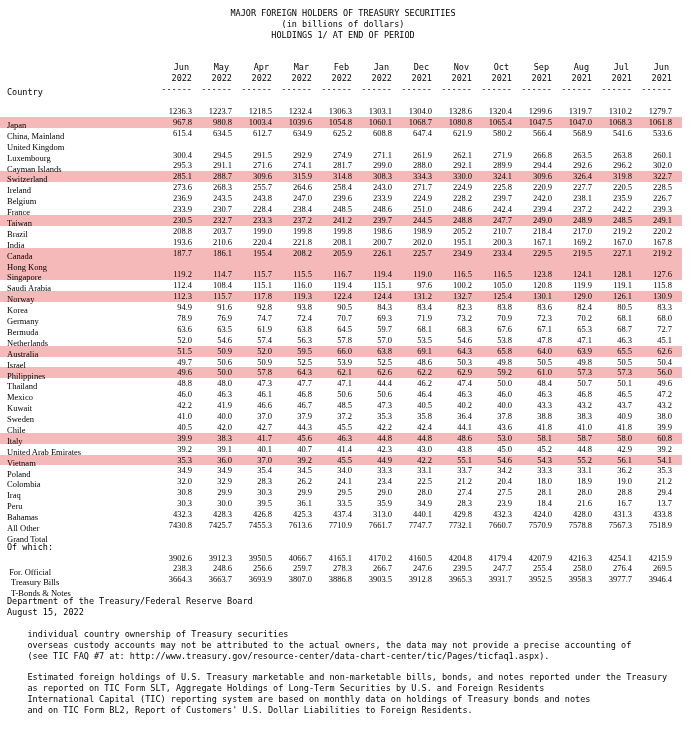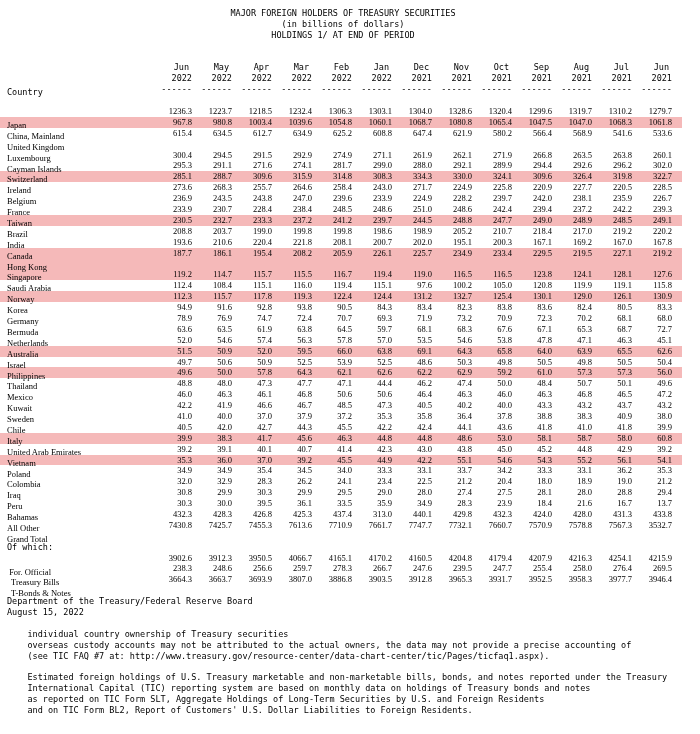--- a/index.html
+++ b/index.html
@@ -766,21 +766,21 @@
           <span class="val">7455.3</span>
           <span class="val">7613.6</span>
           <span class="val">7710.9</span>
           <span class="val">7661.7</span>
           <span class="val">7747.7</span>
           <span class="val">7732.1</span>
           <span class="val">7660.7</span>
           <span class="val">7570.9</span>
           <span class="val">7578.8</span>
           <span class="val">7567.3</span>
-          <span class="val">3532.7</span>
+          <span class="val">7518.9</span>
         </div>
       </div>
     </div>
 
   <div class="line blank"></div>
 
   <div class="line ftext">Of which:</div>
 
   <div>
 
@@ -854,18 +854,18 @@
       <div class="line ftext">    individual country ownership of Treasury securities</div>
       <div class="line ftext">    overseas custody accounts may not be attributed to the actual owners, the data may not provide a precise accounting of</div>
       <div class="line ftext">    (see TIC FAQ #7 at: http://www.treasury.gov/resource-center/data-chart-center/tic/Pages/ticfaq1.aspx).</div>
     </div>
 
   <div class="line blank"></div>
 
   <div>
 
   <div class="line ftext">    Estimated foreign holdings of U.S. Treasury marketable and non-marketable bills, bonds, and notes reported under the Treasury</div>
+      <div class="line ftext">    as reported on TIC Form SLT, Aggregate Holdings of Long-Term Securities by U.S. and Foreign Residents</div>
       <div class="line ftext">    International Capital (TIC) reporting system are based on monthly data on holdings of Treasury bonds and notes</div>
-      <div class="line ftext">    as reported on TIC Form SLT, Aggregate Holdings of Long-Term Securities by U.S. and Foreign Residents</div>
       <div class="line ftext">    and on TIC Form BL2, Report of Customers' U.S. Dollar Liabilities to Foreign Residents.</div>
     </div>
 
 </div>
 
 </body></html>

